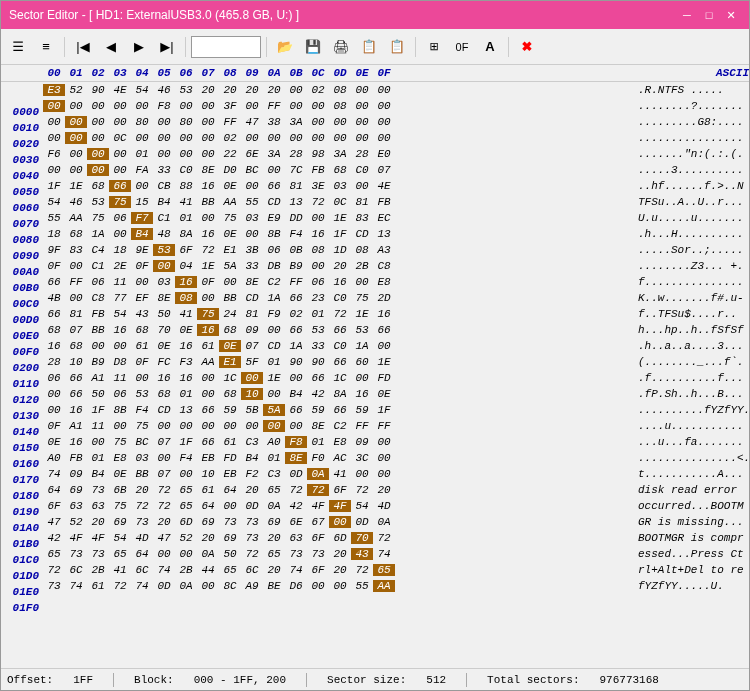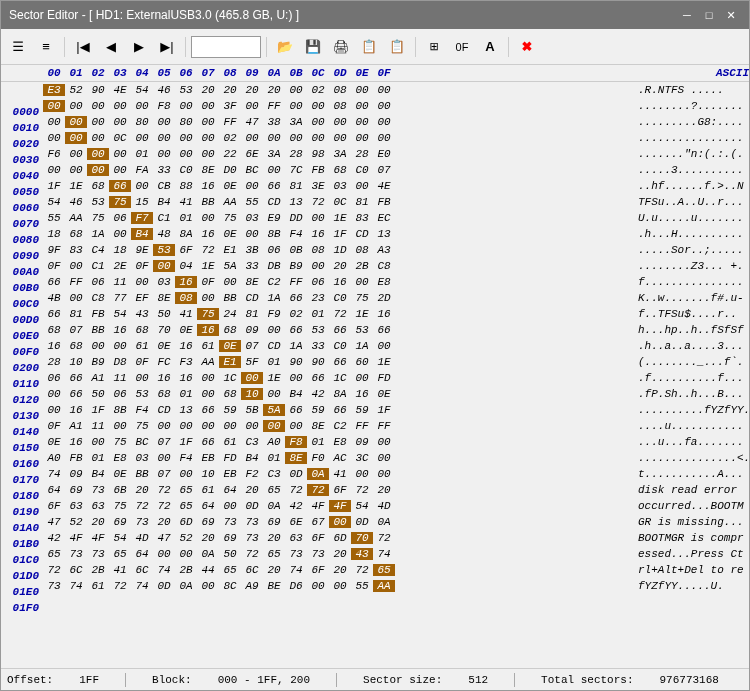--- a/index.html
+++ b/index.html
@@ -13,21 +13,21 @@
     }
     .window {
       width: 750px;
       height: 691px;
       background: #f0f0f0;
       border: 1px solid #999;
       display: flex;
       flex-direction: column;
     }
     .title-bar {
-      background: #737373;
+      background: #ec4899;
       color: white;
       padding: 4px 8px;
       display: flex;
       justify-content: space-between;
       align-items: center;
       font-size: 12px;
       font-family: 'Segoe UI', sans-serif;
       height: 28px;
     }
     .title-bar-title {
@@ -173,21 +173,21 @@
       padding-left: 4px;
       flex-shrink: 0;
       margin-left: 40px;
     }
 
     .status-bar {
       background: #f0f0f0;
       border-top: 1px solid #ccc;
       display: flex;
       padding: 4px 6px;
-      gap: 26px;
+      gap: 20px;
       height: 22px;
       align-items: center;
     }
     .status-item {
       font-size: 11px;
       color: #000;
       white-space: nowrap;
     }
     .status-sep {
       width: 1px;

